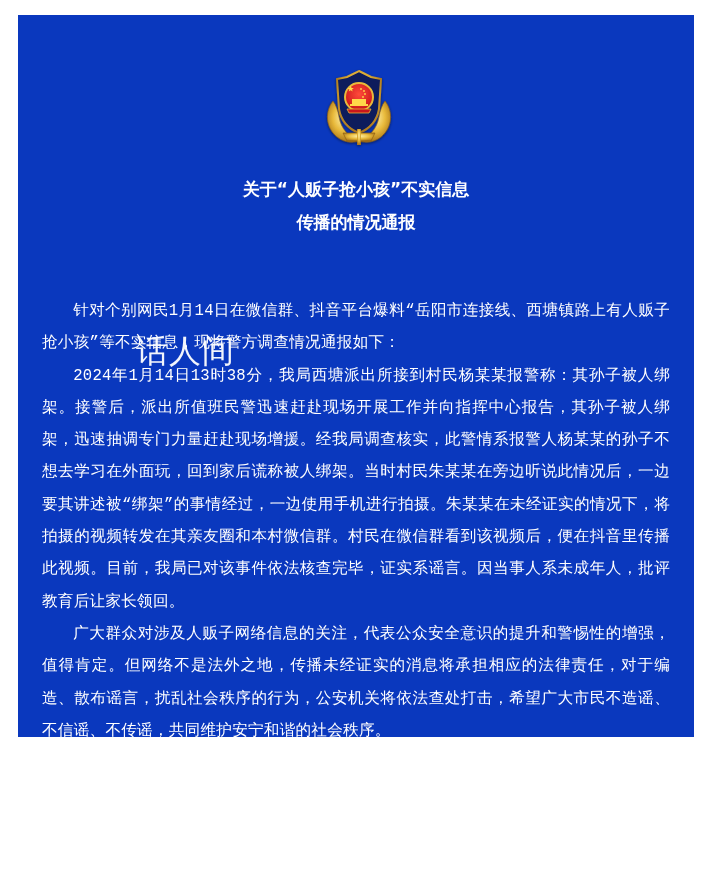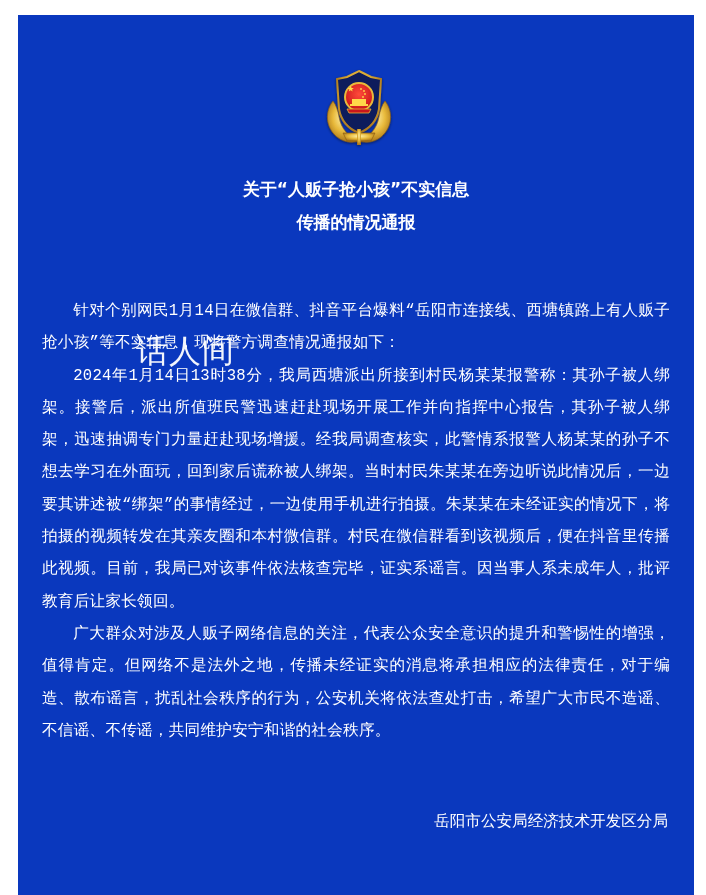--- a/index.html
+++ b/index.html
@@ -12,21 +12,21 @@
       height: 895px;
       position: relative;
       overflow: hidden;
       font-family: "DejaVu Sans", "Liberation Sans", sans-serif;
     }
     .panel {
       position: absolute;
       left: 18px;
       top: 15px;
       width: 676px;
-      height: 880px;
+      height: 722px;
       background: #0a38be;
       color: #ffffff;
     }
     .emblem {
       position: absolute;
       left: 301px;
       top: 52px;
       width: 80px;
       height: 82px;
     }

